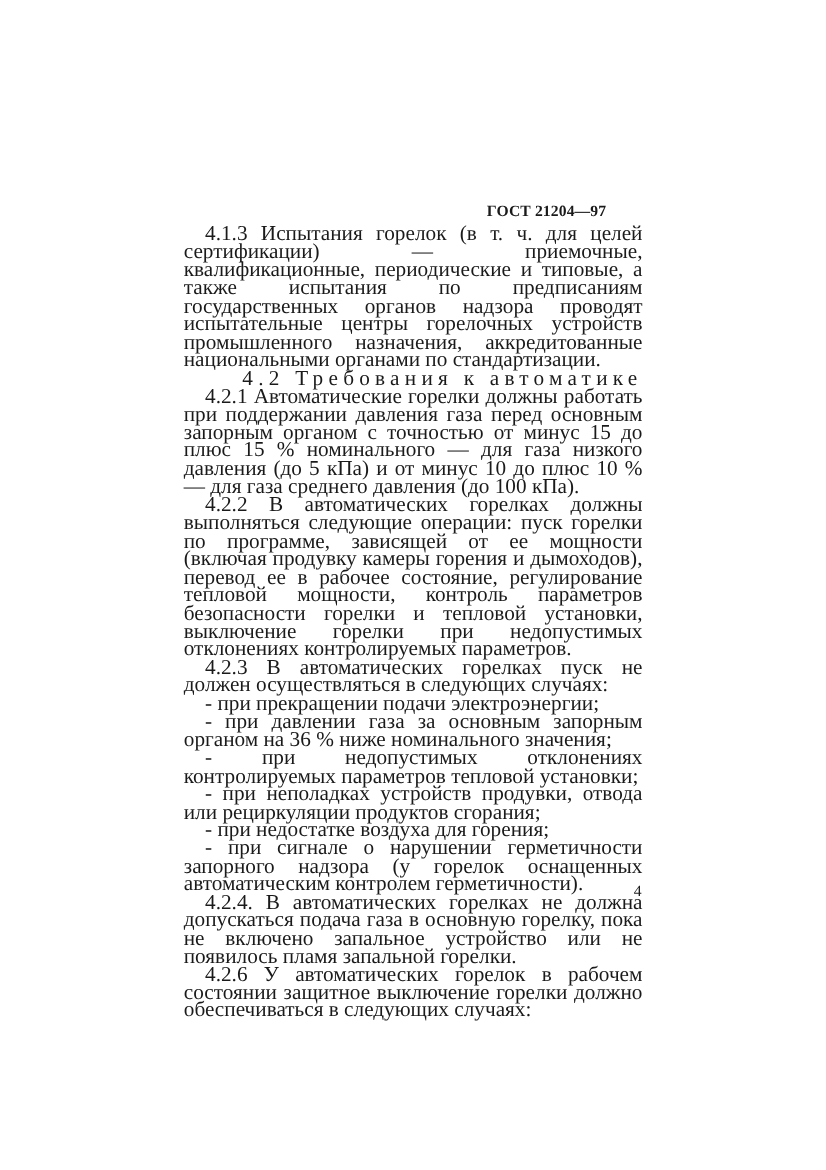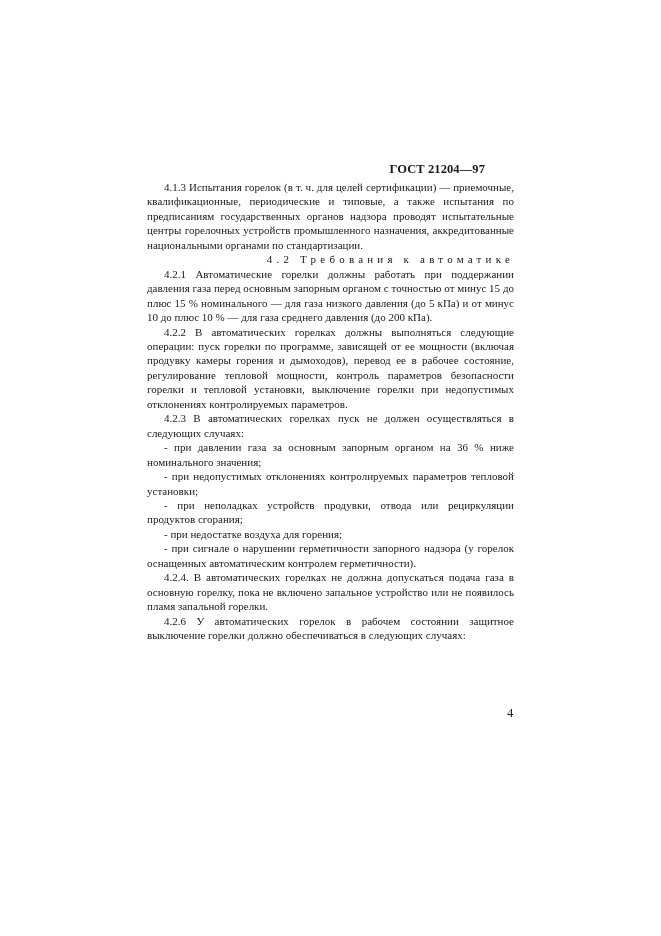--- a/index.html
+++ b/index.html
@@ -28,21 +28,21 @@
     right: 147px;
     font-size: 12.5px;
     font-weight: bold;
     letter-spacing: 0.1px;
   }
   .content {
     position: absolute;
     left: 147px;
     top: 180px;
     width: 367px;
-    font-size: 11px;
+    font-size: 17px;
     line-height: 14.45px;
   }
   .content p {
     margin: 0;
     text-align: justify;
     text-indent: 17px;
     hyphens: manual;
   }
   .content p.spaced {
     letter-spacing: 4.2px;
@@ -57,23 +57,24 @@
 </style>
 </head>
 <body>
 
 <div class="page">
   <div class="header">ГОСТ 21204—97</div>
 
   <div class="content">
     <p>4.1.3 Испытания горелок (в т. ч. для целей сертификации) — приемочные, квалификационные, периодические и типовые, а также испытания по предписаниям государственных органов надзора проводят испытательные центры горелочных устройств промышленного назначения, аккредитованные национальными органами по стандартизации.</p>
     <p class="spaced">4.2 Требования к автоматике</p>
-    <p>4.2.1 Автоматические горелки должны работать при поддержании давления газа перед основным запорным органом с точностью от минус 15 до плюс 15 % номинального — для газа низкого давления (до 5 кПа) и от минус 10 до плюс 10 % — для газа среднего давления (до 200 кПа).</p>
+    <p>4.2.1 Автоматические горелки должны работать при поддержании давления газа перед основным запорным органом с точностью от минус 15 до плюс 15 % номинального — для газа низкого давления (до 5 кПа) и от минус 10 до плюс 10 % — для газа среднего давления (до 100 кПа).</p>
     <p>4.2.2 В автоматических горелках должны выполняться следующие операции: пуск горелки по программе, зависящей от ее мощности (включая продувку камеры горения и дымоходов), перевод ее в рабочее состояние, регулирование тепловой мощности, контроль параметров безопасности горелки и тепловой установки, выключение горелки при недопустимых отклонениях контролируемых параметров.</p>
     <p>4.2.3 В автоматических горелках пуск не должен осуществляться в следующих случаях:</p>
+    <p>- при прекращении подачи электроэнергии;</p>
     <p>- при давлении газа за основным запорным органом на 36 % ниже номинального значения;</p>
     <p>- при недопустимых отклонениях контролируемых параметров тепловой установки;</p>
     <p>- при неполадках устройств продувки, отвода или рециркуляции продуктов сгорания;</p>
     <p>- при недостатке воздуха для горения;</p>
     <p>- при сигнале о нарушении герметичности запорного надзора (у горелок оснащенных автоматическим контролем герметичности).</p>
     <p>4.2.4. В автоматических горелках не должна допускаться подача газа в основную горелку, пока не включено запальное устройство или не появилось пламя запальной горелки.</p>
     <p>4.2.6 У автоматических горелок в рабочем состоянии защитное выключение горелки должно обеспечиваться в следующих случаях:</p>
   </div>
 
   <div class="pagenum">4</div>

